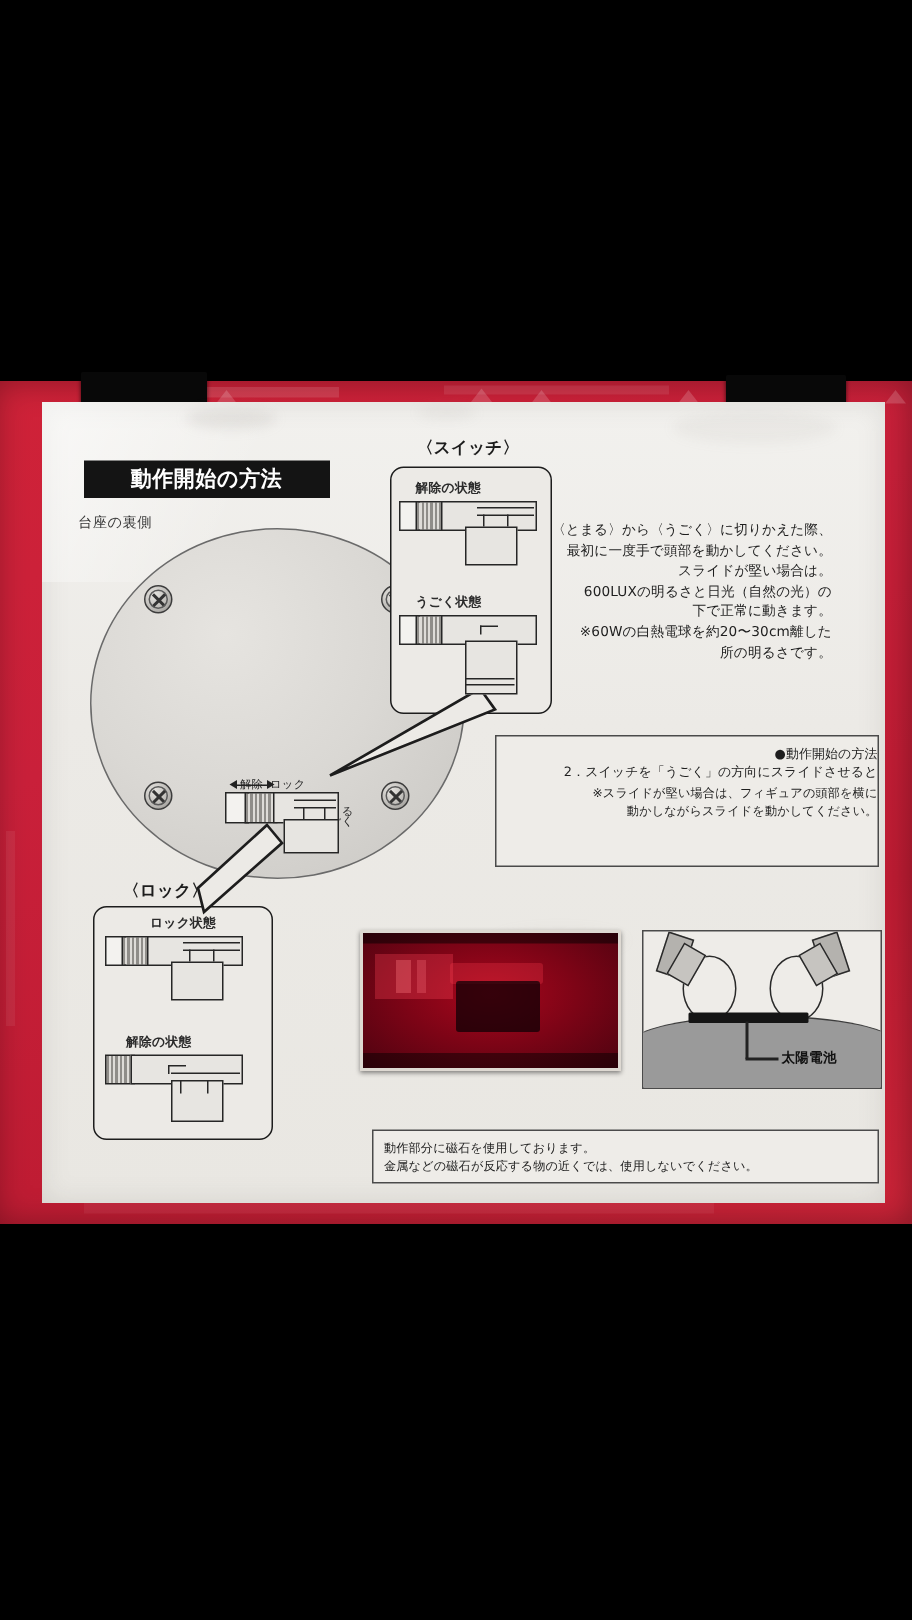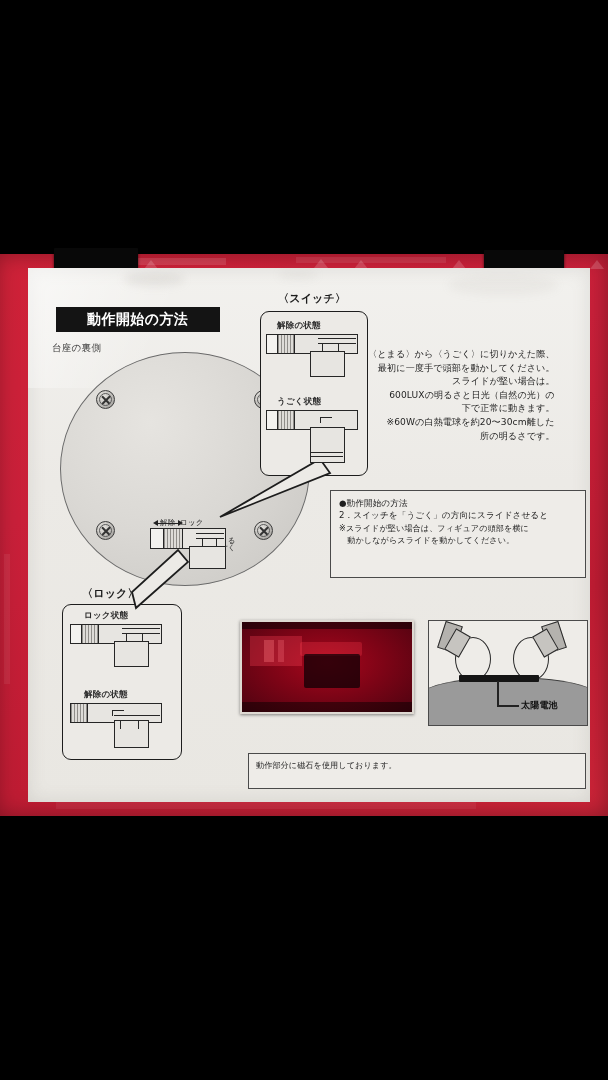--- a/index.html
+++ b/index.html
@@ -196,21 +196,21 @@
     <div class="m-line" style="left:44px;top:42px;width:33px;height:1.3px;"></div>
     <div class="m-line" style="left:44px;top:46px;width:33px;height:1.3px;"></div>
   </div>
 
   <div class="sec-title" style="left:82px;top:586px;">〈ロック〉</div>
   <div class="bubble" style="left:62px;top:604px;width:118px;height:154px;"></div>
   <svg style="position:absolute;left:130px;top:548px;width:80px;height:66px;">
     <polygon points="48,2 58,14 6,60 2,44" fill="#eceae6" stroke="#1d1d1d" stroke-width="1.8"></polygon>
   </svg>
 
-  <div class="cap" style="left:84px;top:610px;">ロック状態</div>
+  <div class="cap" style="left:100px;top:610px;">ロック状態</div>
   <div class="mech" style="left:70px;top:624px;">
     <div class="m-white" style="left:0;top:0;width:12px;height:18px;"></div>
     <div class="m-rib" style="left:11px;top:0;width:18px;height:18px;"></div>
     <div class="m-body" style="left:28px;top:0;width:62px;height:18px;"></div>
     <div class="m-line" style="left:52px;top:4px;width:38px;height:1.3px;"></div>
     <div class="m-line" style="left:52px;top:9px;width:38px;height:1.3px;"></div>
     <div class="m-line" style="left:56px;top:9px;width:1.3px;height:10px;"></div>
     <div class="m-line" style="left:72px;top:9px;width:1.3px;height:10px;"></div>
     <div class="m-body" style="left:44px;top:17px;width:33px;height:24px;"></div>
   </div>
@@ -230,21 +230,21 @@
   <div class="rtxt" style="left:368px;top:348px;">
     <div class="tline">〈とまる〉から〈うごく〉に切りかえた際、</div>
     <div class="tline">最初に一度手で頭部を動かしてください。</div>
     <div class="tline">スライドが堅い場合は。</div>
     <div class="tline">600LUXの明るさと日光（自然の光）の</div>
     <div class="tline">下で正常に動きます。</div>
     <div class="tline">※60Wの白熱電球を約20〜30cm離した</div>
     <div class="tline">　所の明るさです。</div>
   </div>
 
-  <div class="tbox" style="left:330px;top:490px;width:256px;height:88px;padding:6px 0 12px 8px;box-sizing:border-box;">
+  <div class="tbox" style="left:330px;top:490px;width:256px;height:88px;padding:6px 0 12px 8px;box-sizing:border-box;text-align:right;">
     <div class="tline">●動作開始の方法</div>
     <div class="tline">2．スイッチを「うごく」の方向にスライドさせると</div>
     <div class="tline sm">※スライドが堅い場合は、フィギュアの頭部を横に</div>
     <div class="tline sm">　動かしながらスライドを動かしてください。</div>
   </div>
 
   <div id="photo">
     <div class="ph" style="left:8px;top:14px;width:52px;height:30px;background:rgba(255,70,90,.30);"></div>
     <div class="ph" style="left:22px;top:18px;width:10px;height:22px;background:rgba(255,120,130,.35);"></div>
     <div class="ph" style="left:36px;top:18px;width:6px;height:22px;background:rgba(255,120,130,.28);"></div>
@@ -263,15 +263,16 @@
     <div class="fg" style="left:116px;top:2px;width:16px;height:26px;background:#b4b2ae;border:1.3px solid #2a2a2a;transform:rotate(-18deg);"></div>
     <div class="fg" style="left:108px;top:10px;width:15px;height:22px;background:#c6c4c0;border:1.3px solid #2a2a2a;transform:rotate(-30deg);"></div>
     <div class="fg" style="left:30px;top:54px;width:80px;height:7px;background:#151515;border-radius:1px;"></div>
     <div class="fg" style="left:68px;top:60px;width:1.5px;height:25px;background:#222;"></div>
     <div class="fg" style="left:68px;top:84px;width:22px;height:1.5px;background:#222;"></div>
     <div class="cap" style="left:92px;top:78px;font-size:9px;color:#111;">太陽電池</div>
   </div>
 
   <div class="tbox" style="left:248px;top:753px;width:338px;height:36px;padding:5px 0 0 7px;box-sizing:border-box;">
     <div class="tline sm">動作部分に磁石を使用しております。</div>
+    <div class="tline sm">金属などの磁石が反応する物の近くでは、使用しないでください。</div>
   </div>
 
 </div>
 
 </body></html>

